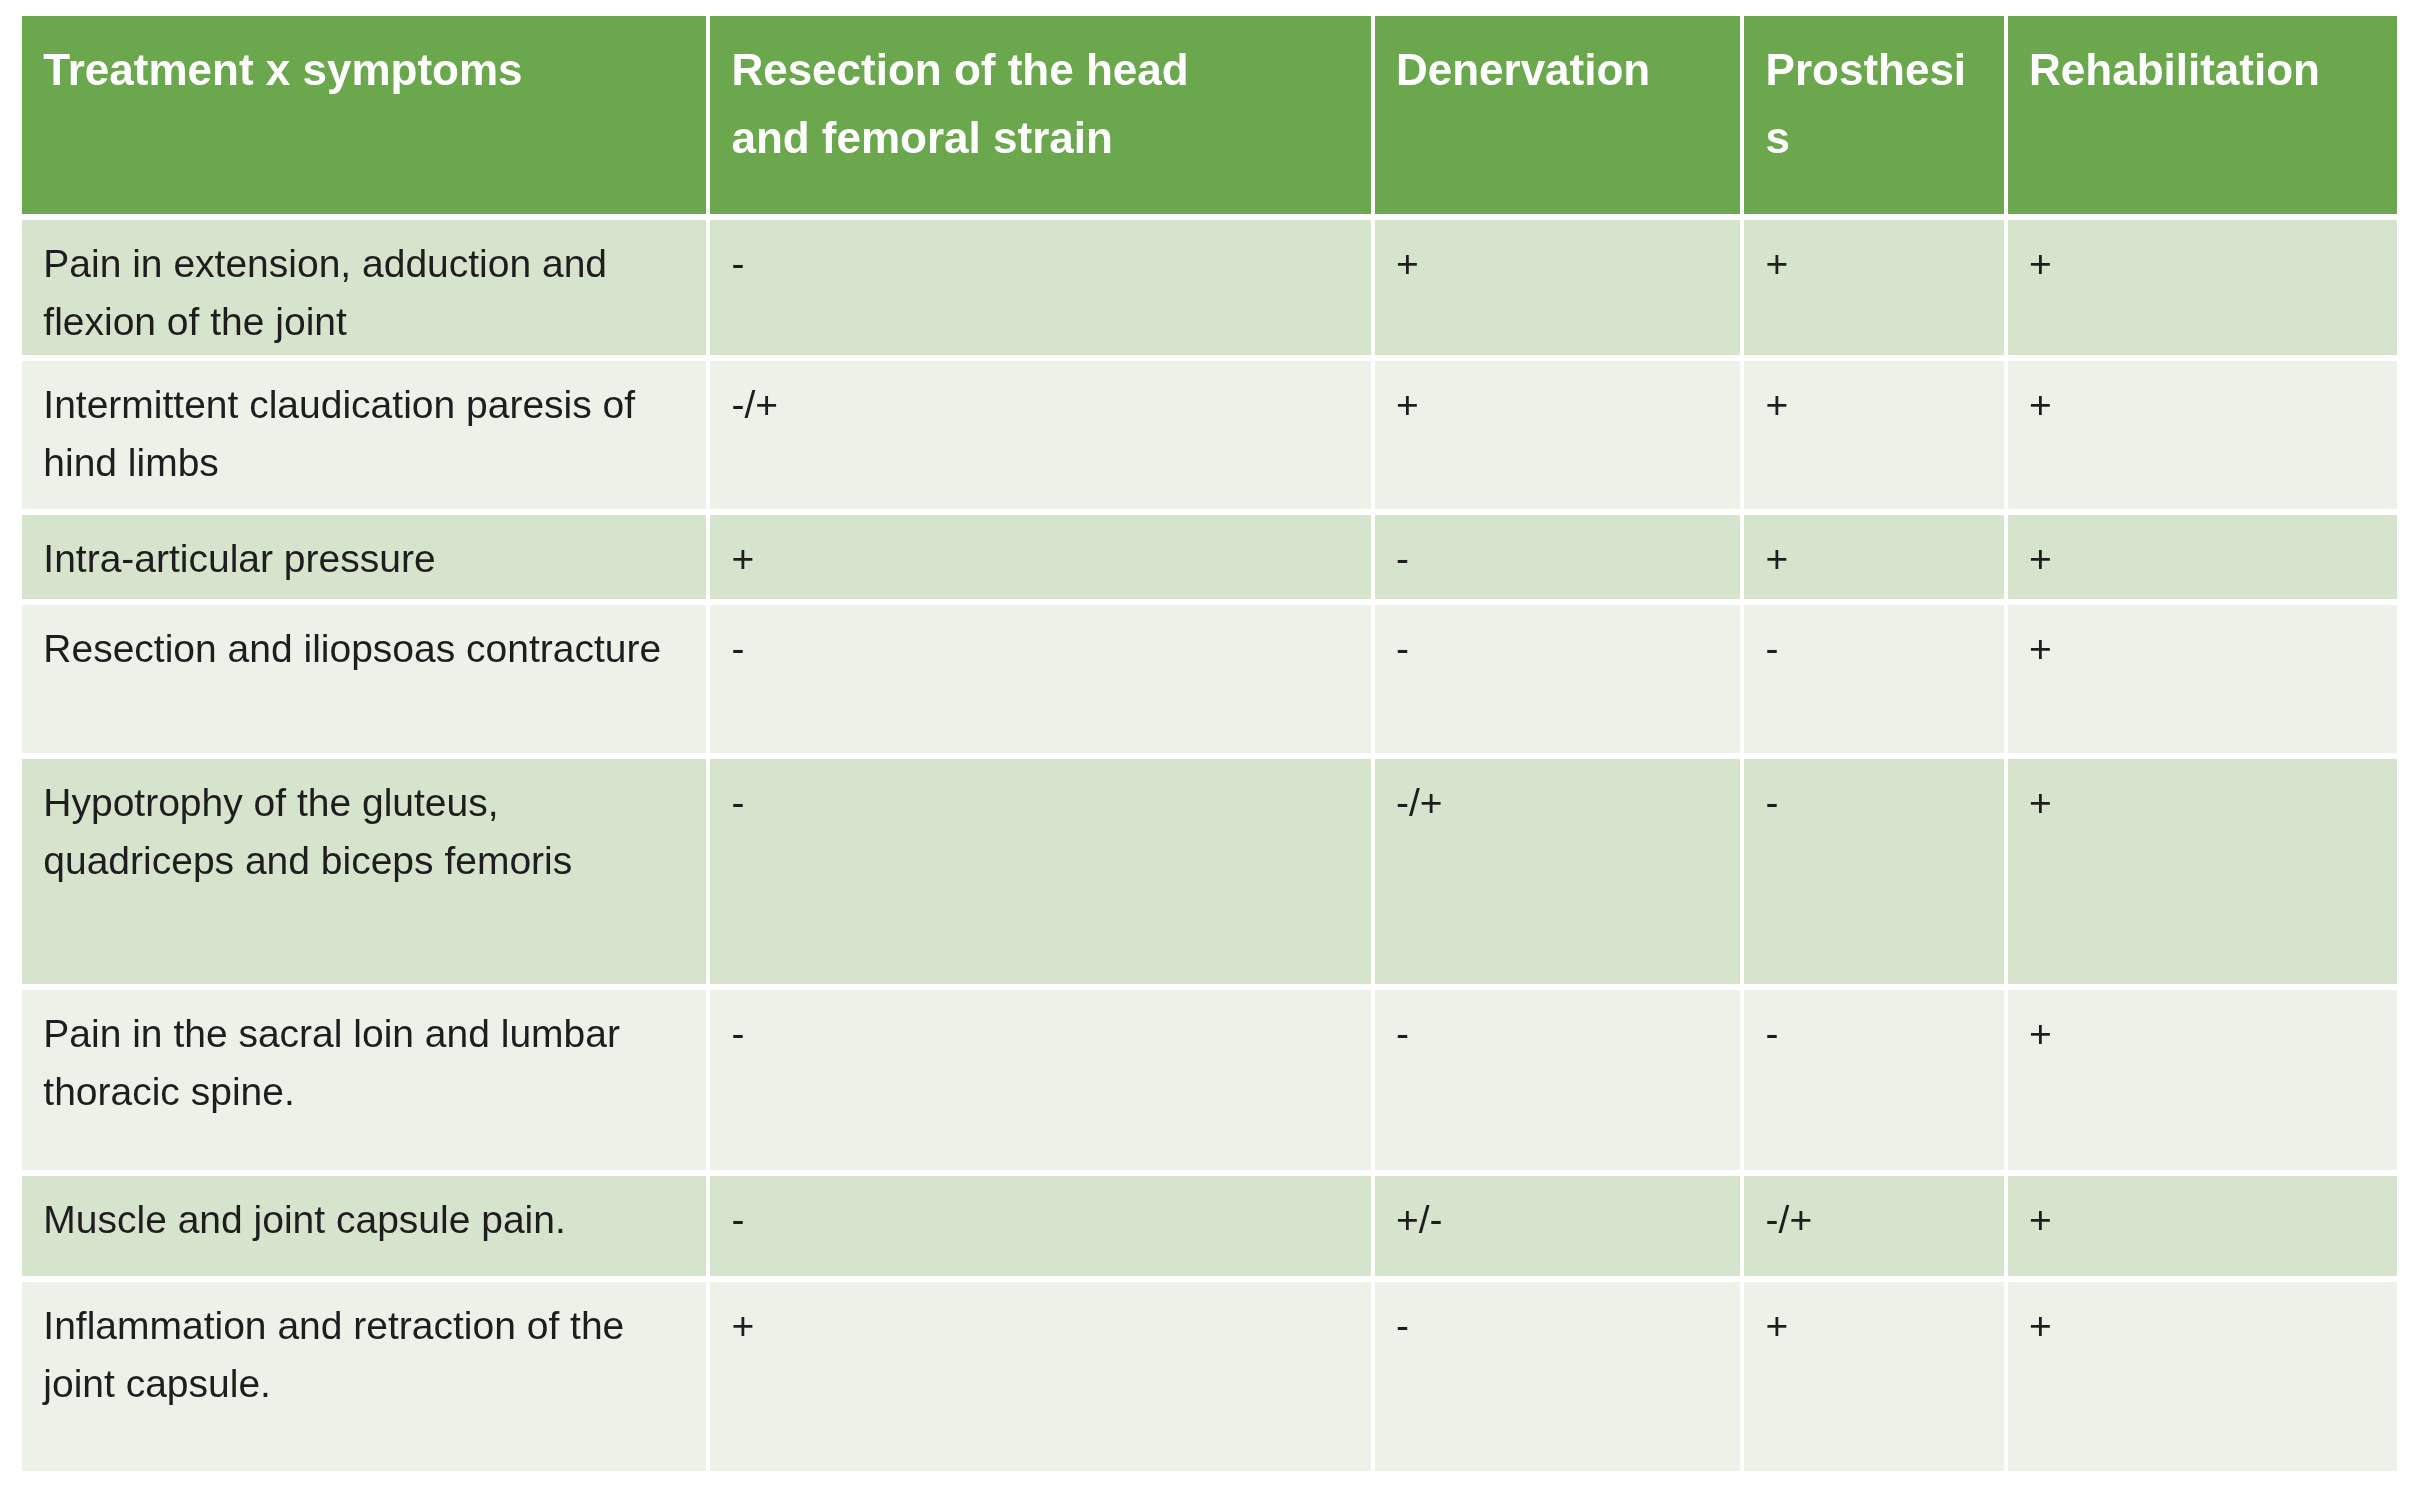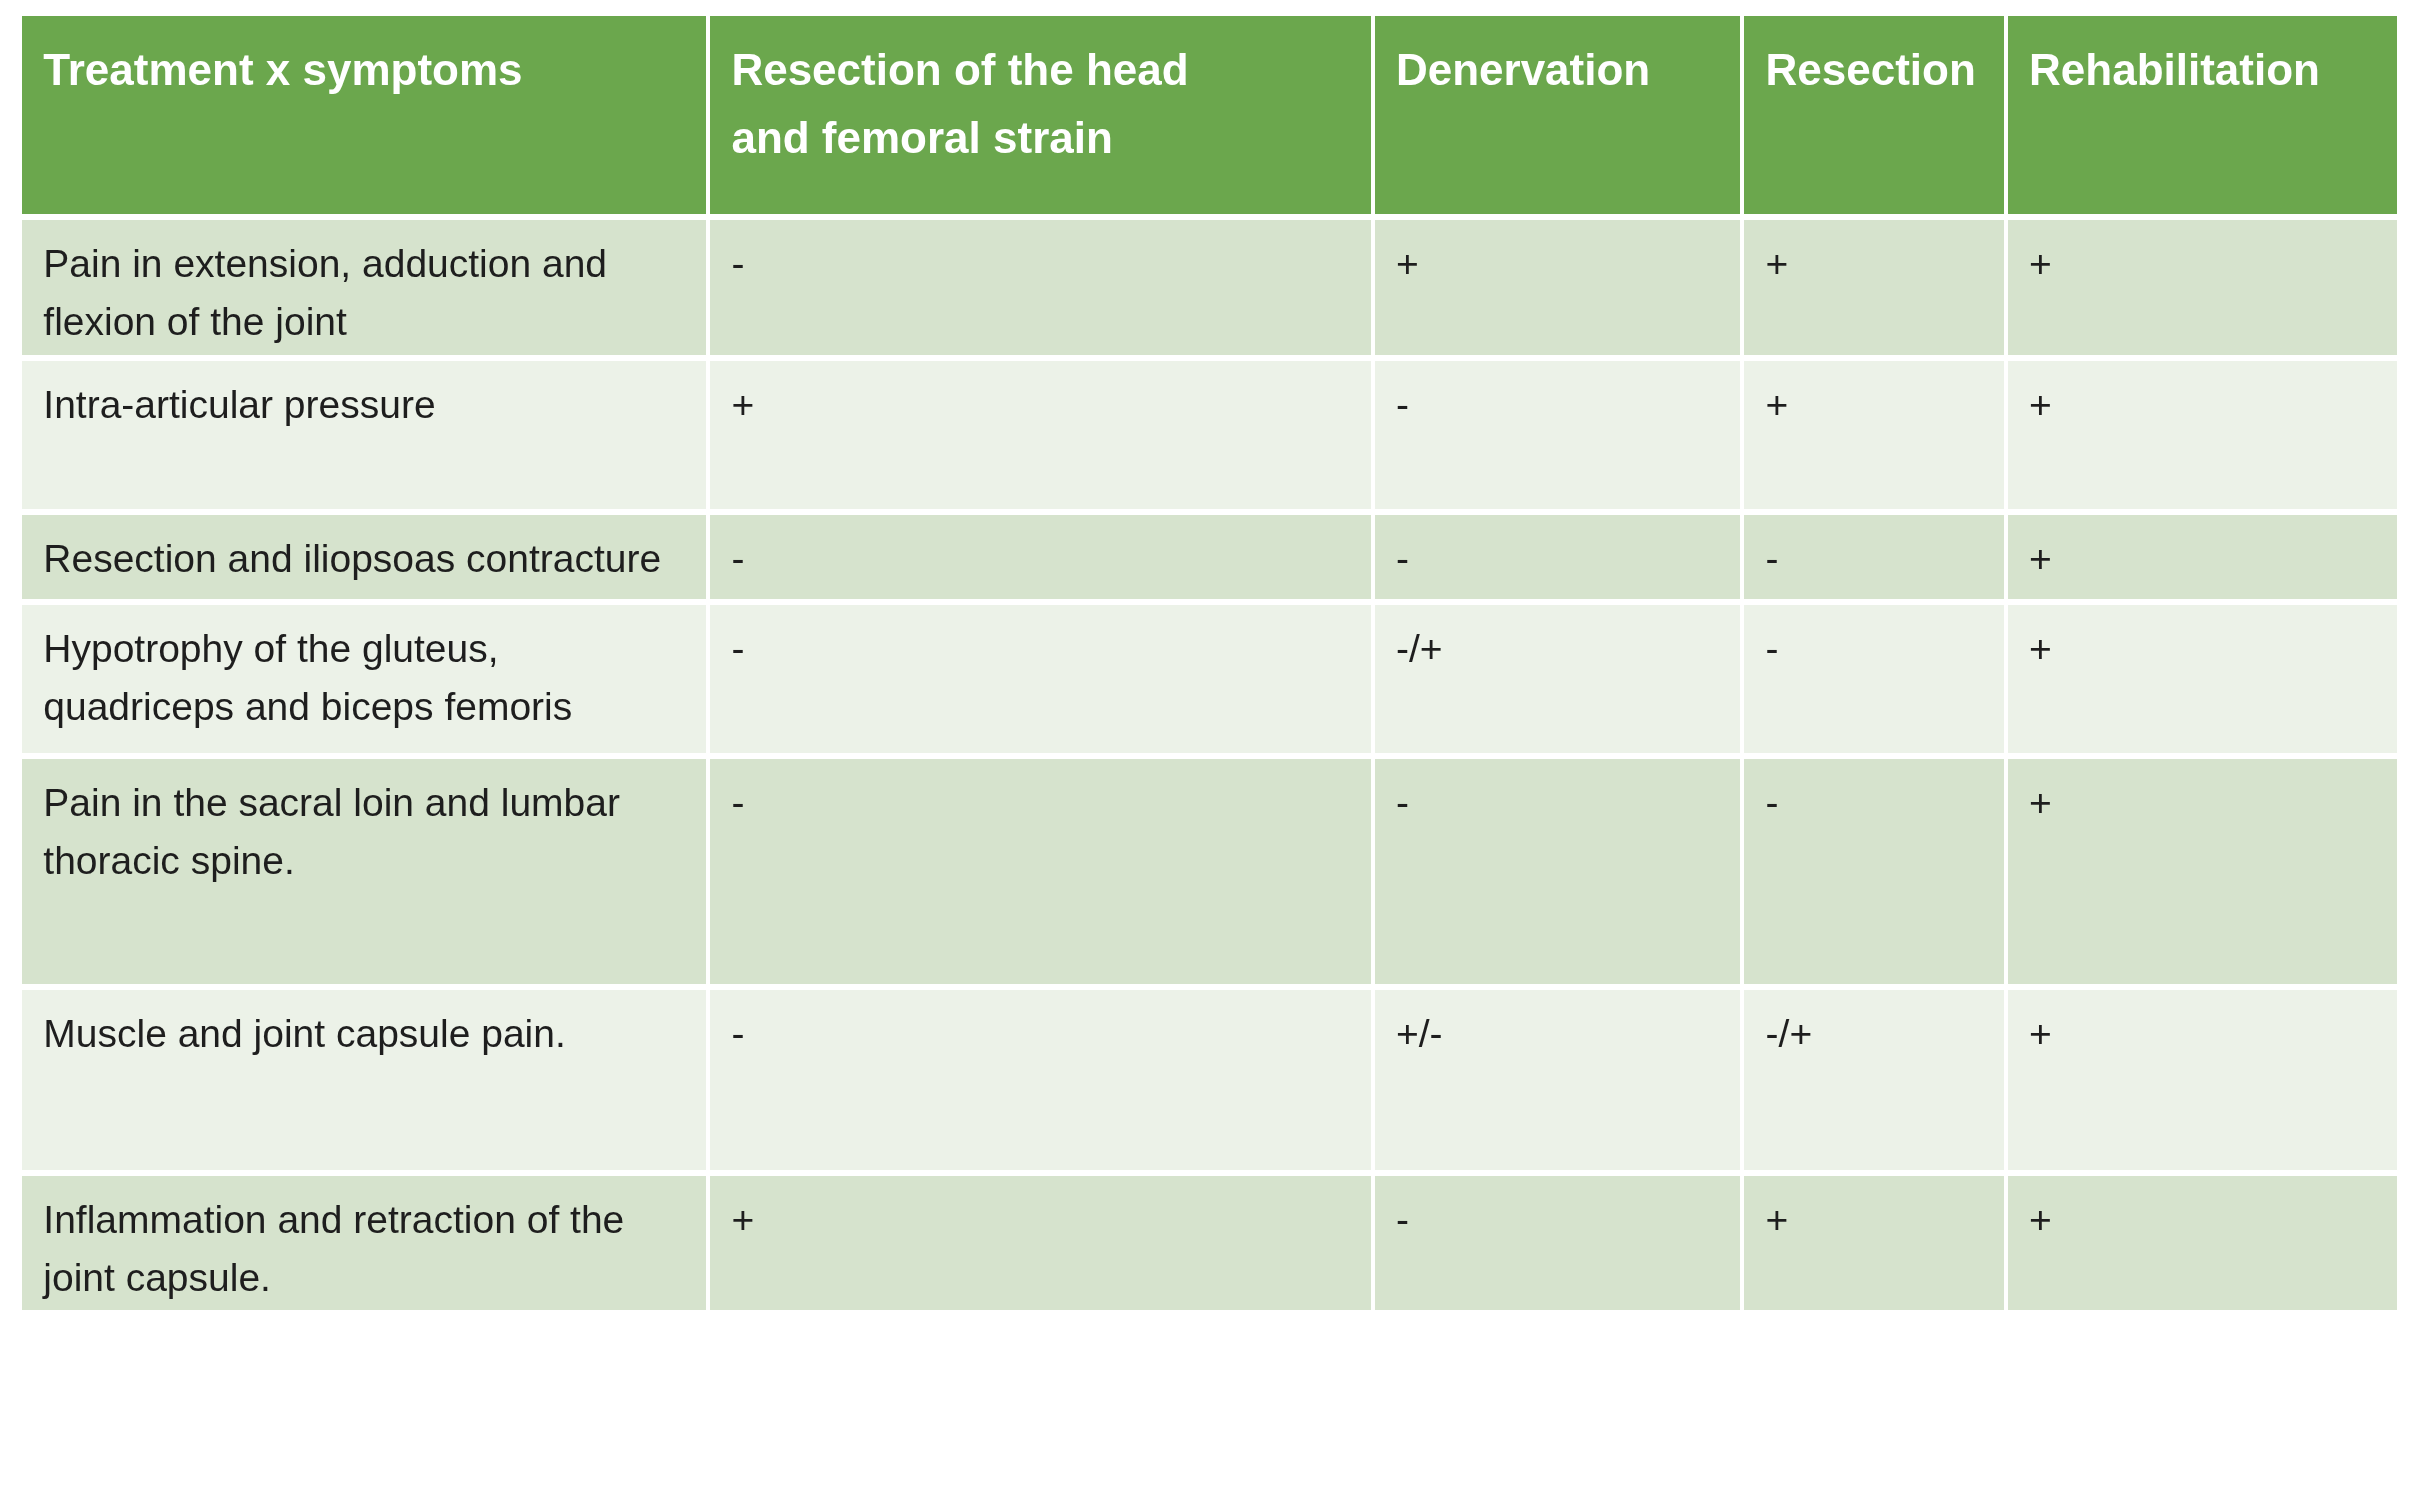--- a/index.html
+++ b/index.html
@@ -81,28 +81,35 @@
         <col class="c4">
         <col class="c5">
     </colgroup>
     <thead>
       <tr>
         <th>Treatment x symptoms</th>
         <th>
           <span class="clamp">Resection of the head and femoral strain</span>
         </th>
         <th>Denervation</th>
-        <th class="break-word">Resection</th>
+        <th class="break-word">Prosthesis</th>
         <th class="nowrap">Rehabilitation</th>
       </tr>
     </thead>
     <tbody id="table-body">
         <tr>
           <td>Pain in extension, adduction and flexion of the joint</td>
           <td>-</td>
+          <td>+</td>
+          <td>+</td>
+          <td>+</td>
+        </tr>
+        <tr>
+          <td>Intermittent claudication paresis of hind limbs</td>
+          <td>-/+</td>
           <td>+</td>
           <td>+</td>
           <td>+</td>
         </tr>
         <tr>
           <td>Intra-articular pressure</td>
           <td>+</td>
           <td>-</td>
           <td>+</td>
           <td>+</td>

